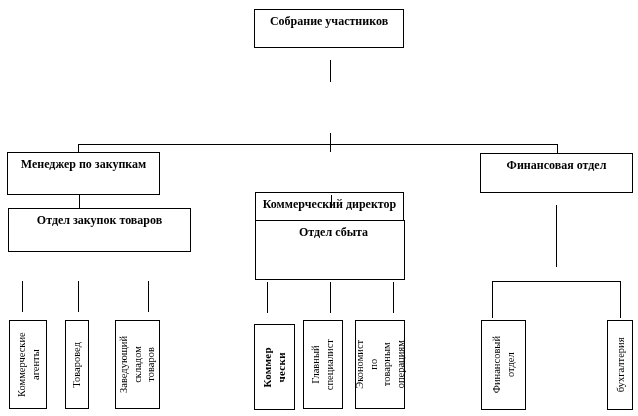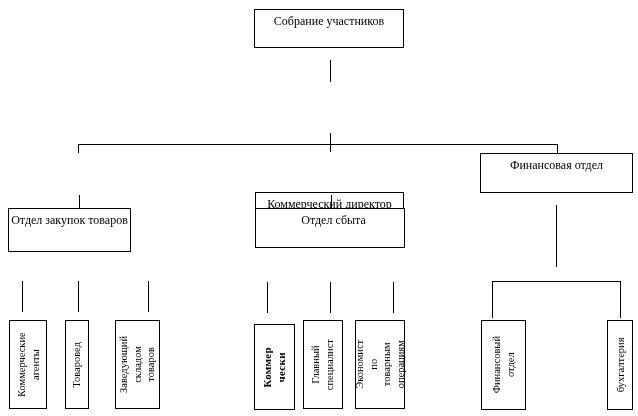--- a/index.html
+++ b/index.html
@@ -14,20 +14,21 @@
   }
   .box {
     position: absolute;
     box-sizing: border-box;
     border: 1px solid #000000;
     background: #ffffff;
     text-align: center;
     font-size: 12px;
     line-height: 1.15;
     padding-top: 5px;
+    font-weight: bold;
   }
   .vbox {
     position: absolute;
     box-sizing: border-box;
     border: 1px solid #000000;
     background: #ffffff;
     display: flex;
     align-items: center;
     justify-content: center;
   }
@@ -51,28 +52,29 @@
   <div class="box" style="left:254px; top:9px; width:150px; height:39px;">Собрание участников</div>
 
   <div class="vline" style="left:330px; top:60px; height:22px;"></div>
 
 
   <div class="vline" style="left:330px; top:133px; height:19px;"></div>
   <div class="hline" style="left:78px; top:144px; width:480px;"></div>
   <div class="vline" style="left:78px; top:145px; height:8px;"></div>
   <div class="vline" style="left:557px; top:145px; height:9px;"></div>
 
+  <div class="box" style="left:7px; top:152px; width:153px; height:43px;">Менеджер по закупкам</div>
   <div class="box" style="left:255px; top:152px; width:149px; height:43px;margin-top:40px;">Коммерческий директор</div>
   <div class="box" style="left:480px; top:153px; width:153px; height:40px;">Финансовая отдел</div>
 
   <div class="vline" style="left:79px; top:195px; height:13px;"></div>
   <div class="vline" style="left:331px; top:195px; height:13px;"></div>
 
-  <div class="box" style="left:8px; top:208px; width:123px; height:44px;">Отдел закупок товаров</div>
-  <div class="box" style="left:255px; top:208px; width:150px; height:40px;padding-left:7px;">Отдел сбыта</div>
+  <div class="box" style="left:8px; top:208px; width:183px; height:44px;">Отдел закупок товаров</div>
+  <div class="box" style="left:255px; top:220px; width:150px; height:60px;padding-left:7px;">Отдел сбыта</div>
 
   <div class="vline" style="left:556px; top:205px; height:62px;"></div>
   <div class="hline" style="left:492px; top:281px; width:129px;"></div>
   <div class="vline" style="left:492px; top:282px; height:36px;"></div>
   <div class="vline" style="left:620px; top:282px; height:36px;"></div>
 
   <div class="vline" style="left:22px; top:281px; height:31px;"></div>
   <div class="vline" style="left:78px; top:281px; height:31px;"></div>
   <div class="vline" style="left:148px; top:281px; height:31px;"></div>
   <div class="vline" style="left:267px; top:282px; height:31px;"></div>

